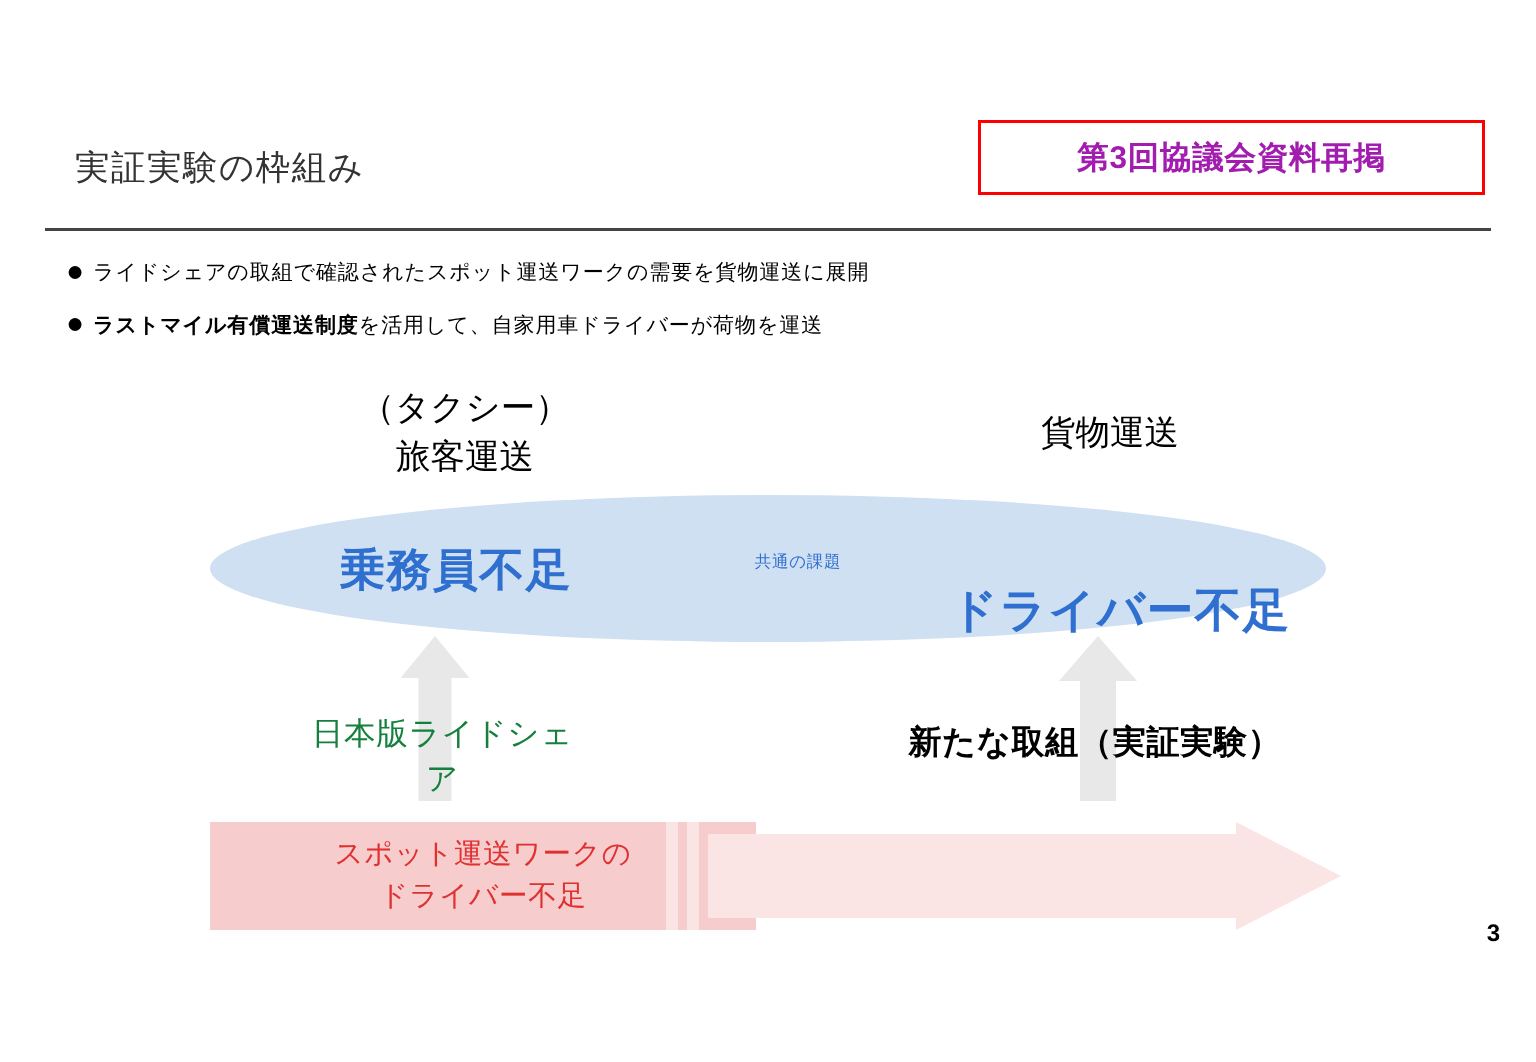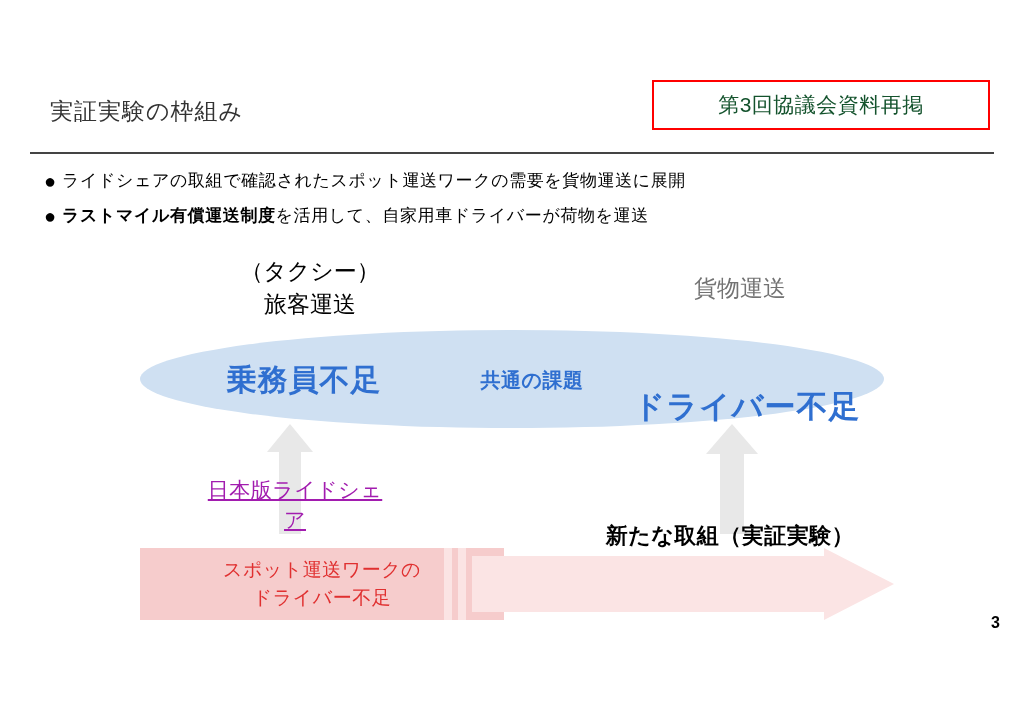--- a/index.html
+++ b/index.html
@@ -40,23 +40,23 @@
     top: 80px;
     width: 338px;
     height: 50px;
     border: 2px solid #ff0000;
     box-sizing: border-box;
     display: flex;
     align-items: center;
     justify-content: center;
   }
   .reuse-badge-label {
-    color: #14532d;
+    color: #a21caf;
     font-size: 21px;
-    font-weight: normal;
+    font-weight: bold;
     letter-spacing: 0.5px;
     white-space: nowrap;
   }
 
   .header-rule {
     position: absolute;
     left: 30px;
     top: 152px;
     width: 964px;
     height: 2px;
@@ -77,21 +77,21 @@
   }
   .bullet-dot {
     width: 18px;
     min-width: 18px;
     font-size: 20px;
     line-height: 30px;
     color: #000;
     text-align: left;
   }
   .bullet-text {
-    font-size: 17px;
+    font-size: 14px;
     line-height: 30px;
     letter-spacing: 0.6px;
     white-space: nowrap;
   }
   .bullet-text b { font-weight: bold; }
 
   
   .diagram { position: absolute; left: 0; top: 0; width: 1024px; height: 708px; }
 
   .label-pax {
@@ -105,21 +105,21 @@
     color: #000;
   }
   .label-freight {
     position: absolute;
     left: 620px;
     top: 272px;
     width: 240px;
     text-align: center;
     font-size: 23px;
     line-height: 33px;
-    color: #737373;
+    color: #000000;
   }
 
   .ellipse {
     position: absolute;
     left: 140px;
     top: 330px;
     width: 744px;
     height: 98px;
     background: #cfe0f2;
     border-radius: 50% / 50%;
@@ -135,22 +135,22 @@
     font-weight: bold;
     color: #2f6fd0;
     letter-spacing: 1px;
   }
   .text-common-issue {
     position: absolute;
     left: 452px;
     top: 367px;
     width: 160px;
     text-align: center;
-    font-size: 20px;
-    font-weight: bold;
+    font-size: 11px;
+    font-weight: normal;
     color: #2f6fd0;
     letter-spacing: 0.5px;
   }
   .text-driver-shortage {
     position: absolute;
     left: 612px;
     top: 358px;
     width: 270px;
     text-align: center;
     font-size: 31px;
@@ -167,36 +167,34 @@
   .up-arrow svg { display: block; }
 
   .label-japan-rideshare {
     position: absolute;
     left: 170px;
     top: 475px;
     width: 250px;
     text-align: center;
     font-size: 21px;
     line-height: 30px;
-    color: #a21caf;
-    letter-spacing: 0.5px;
-    text-decoration: underline;
+    color: #15803d;
+    letter-spacing: 0.5px;
   }
   .label-new-initiative {
     position: absolute;
     left: 565px;
     top: 480px;
     width: 330px;
     text-align: center;
     font-size: 22px;
     font-weight: bold;
     color: #000;
     letter-spacing: 0.5px;
     white-space: nowrap;
-    margin-top: 41px;
   }
 
   .pink-box {
     position: absolute;
     left: 140px;
     top: 548px;
     width: 364px;
     height: 72px;
     background: #f6cccc;
     display: flex;

